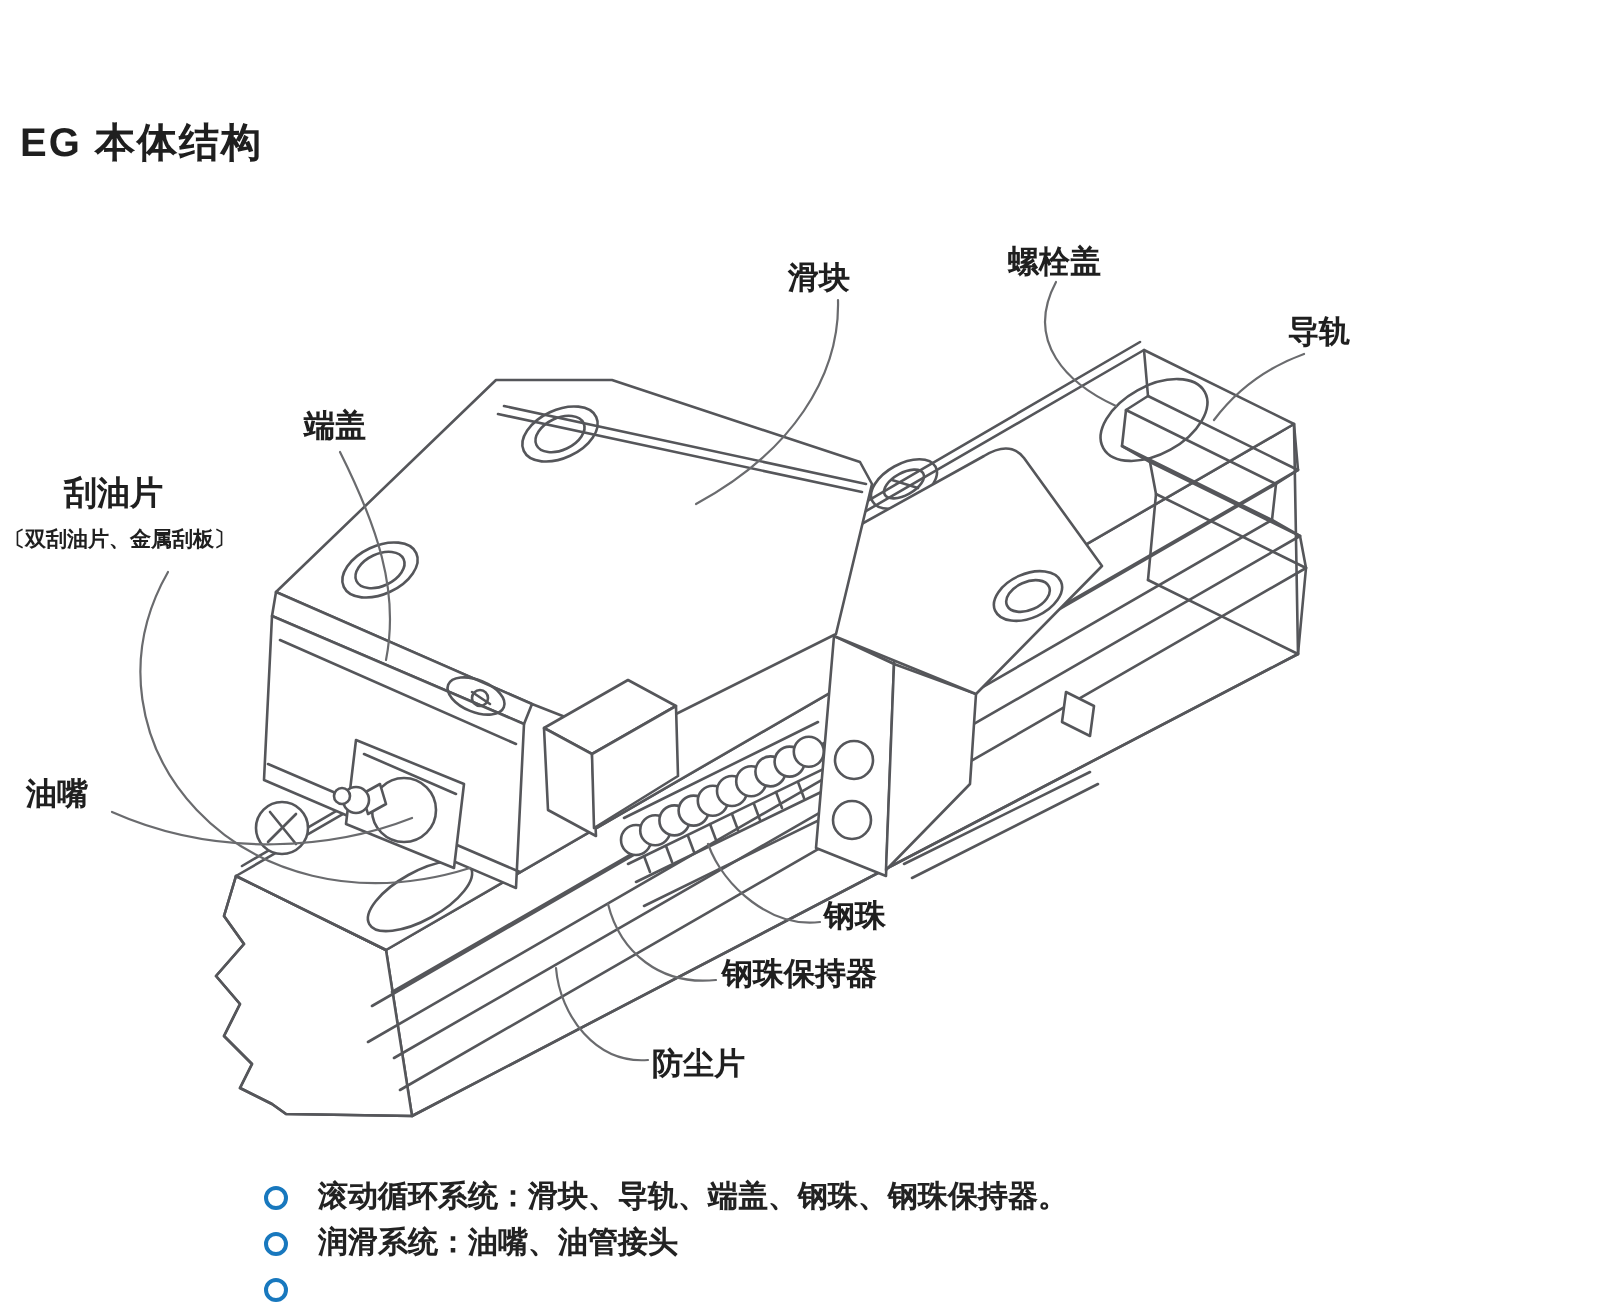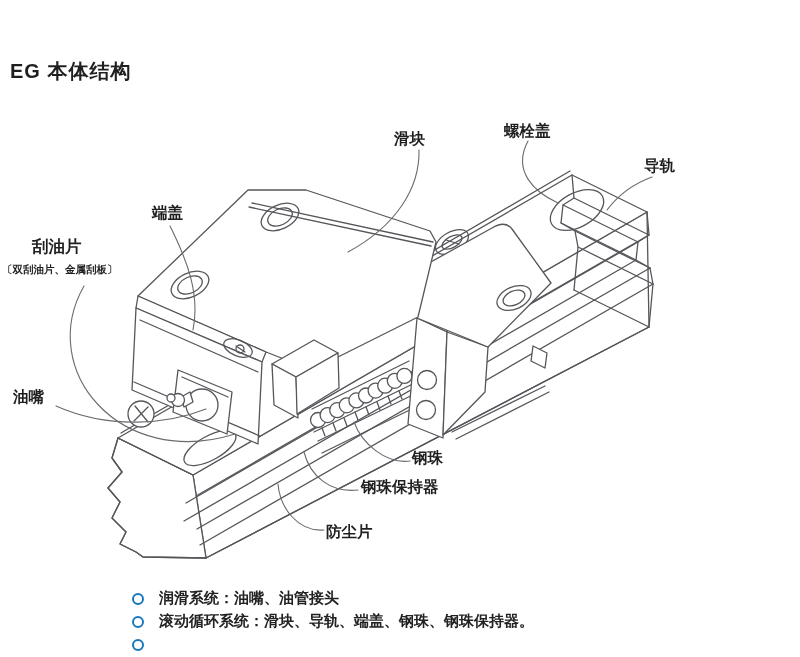--- a/index.html
+++ b/index.html
@@ -180,24 +180,24 @@
       <text x="13" y="362">油嘴</text>
       <text x="412" y="423">钢珠</text>
       <text x="361" y="452">钢珠保持器</text>
       <text x="326" y="497">防尘片</text>
     </g>
   </svg>
 
   <div id="legend">
     <div class="legend-row">
       <span class="bullet"></span>
-      <span class="legend-text">润滑系统：油嘴、油管接头</span>
+      <span class="legend-text">滚动循环系统：滑块、导轨、端盖、钢珠、钢珠保持器。</span>
     </div>
     <div class="legend-row">
       <span class="bullet"></span>
-      <span class="legend-text">滚动循环系统：滑块、导轨、端盖、钢珠、钢珠保持器。</span>
+      <span class="legend-text">润滑系统：油嘴、油管接头</span>
     </div>
     <div class="legend-row">
       <span class="bullet"></span>
     </div>
   </div>
 
 </div>
 
 </body></html>

